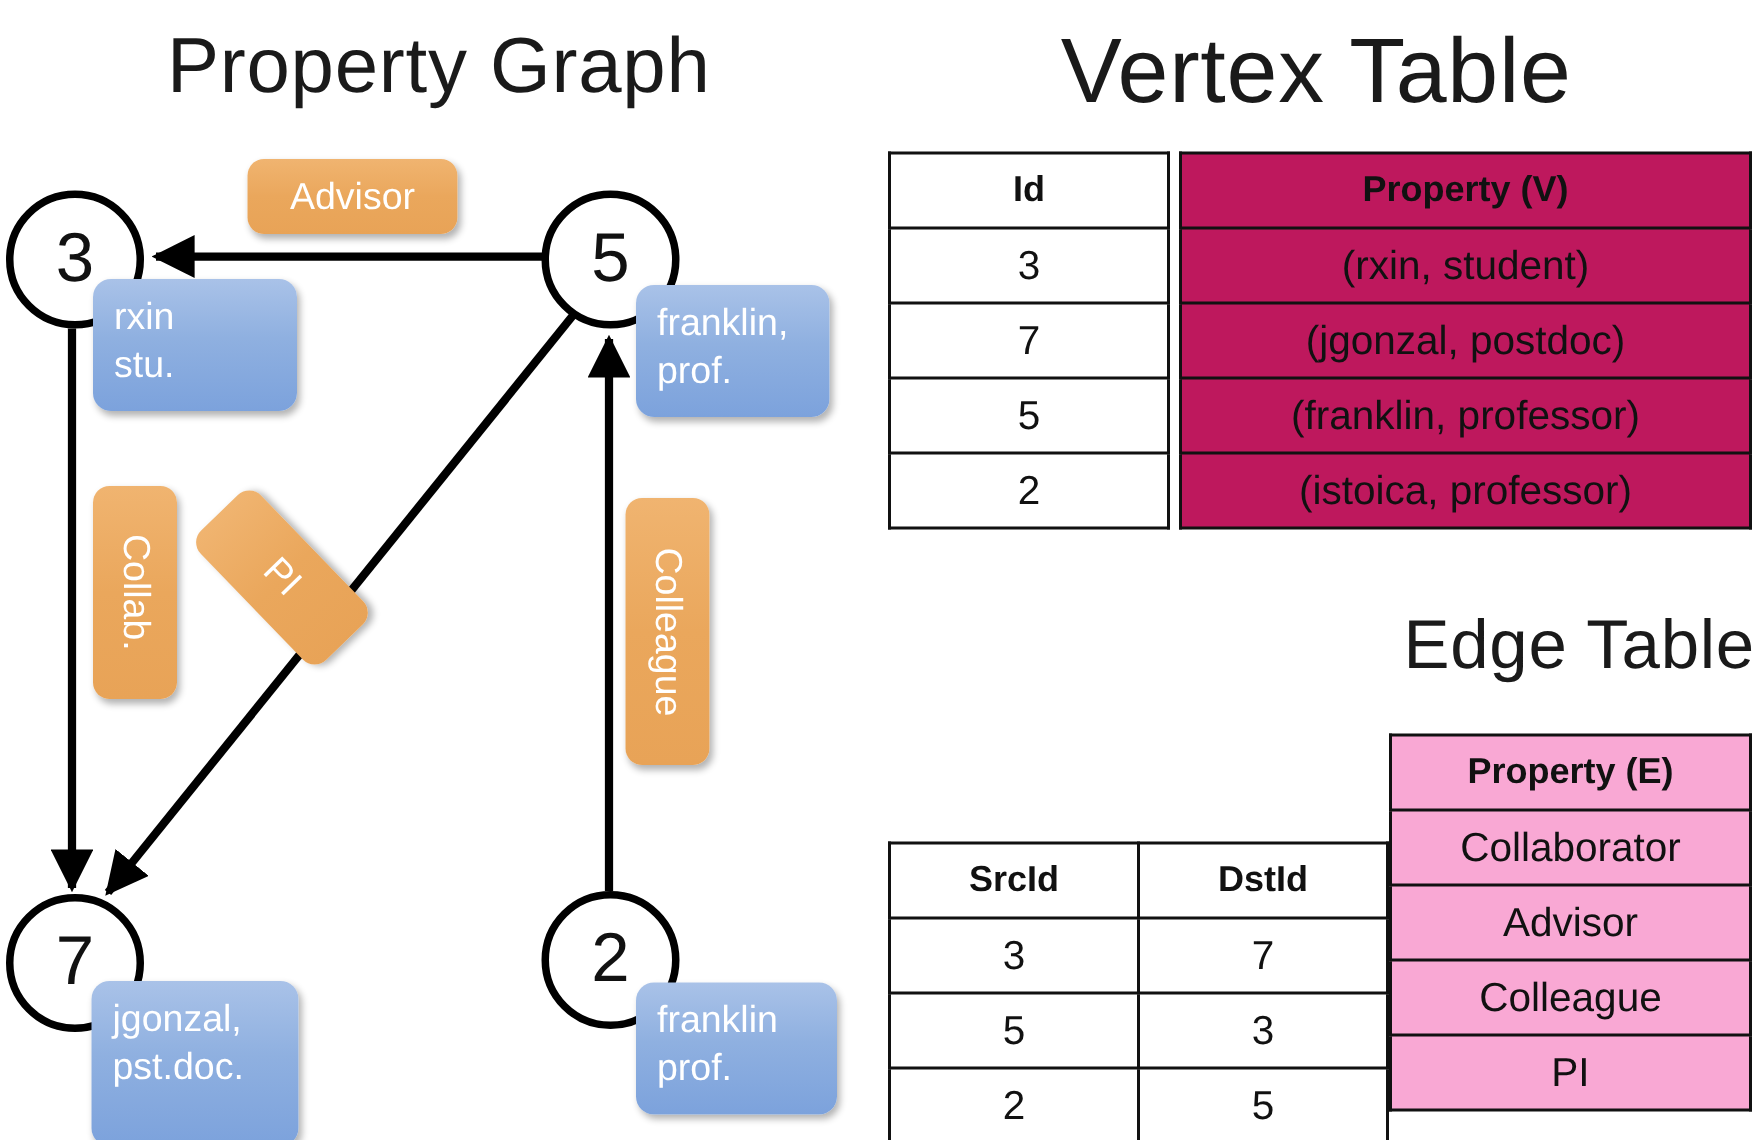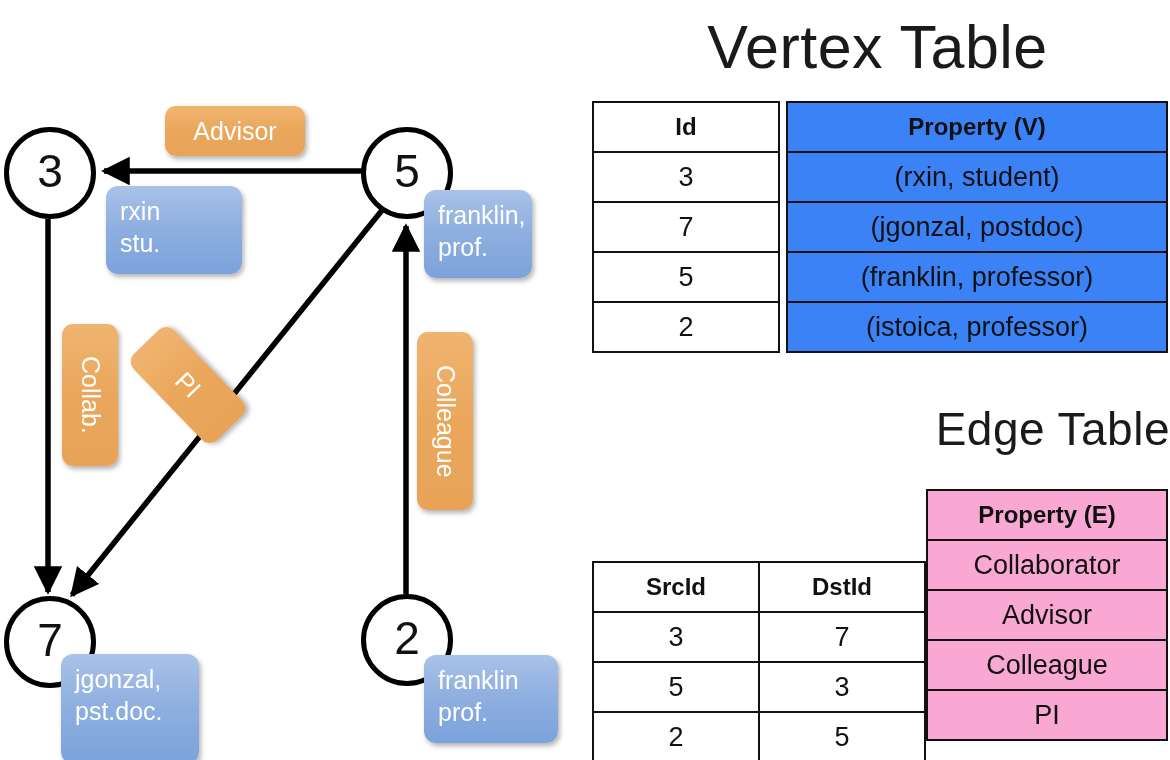--- a/index.html
+++ b/index.html
@@ -82,29 +82,30 @@
     text-align:center;
     font-family:"Liberation Sans", sans-serif;
     font-weight:300;
     color:#111;
     font-size:27px;
     padding:0;
     height:48px;
     line-height:48px;
   }
   .tbl th{font-weight:700;font-size:24px;}
-  .fill-blue td,.fill-blue th{background:#3b82f6;}
+  .fill-blue td,.fill-blue th{background:#be185d;}
   .fill-orange td,.fill-orange th{background:#f9a8d4;}
   .fill-white td,.fill-white th{background:#ffffff;}
 </style>
 </head>
 <body>
 
 <div class="stage">
 
+  <div class="title" id="title-property-graph">Property Graph</div>
 
   <div class="title" id="title-vertex-table">Vertex Table</div>
 
   <div class="title" id="title-edge-table">Edge Table</div>
 
   <div id="graph-panel">
 
     <svg id="graph-svg" width="585" height="760">
       <defs>
         <marker id="arrow" viewBox="0 0 10 10" refX="9" refY="5" markerWidth="5.2" markerHeight="5.2" orient="auto-start-reverse">
@@ -127,26 +128,26 @@
     <div class="node-circle" style="left:361px;top:127px;width:92px;height:92px;">
       <span class="node-label">5</span>
     </div>
     <div class="node-circle" style="left:4px;top:596px;width:92px;height:92px;">
       <span class="node-label">7</span>
     </div>
     <div class="node-circle" style="left:361px;top:594px;width:92px;height:92px;">
       <span class="node-label">2</span>
     </div>
 
-    <div class="vbox" style="left:62px;top:186px;width:136px;height:88px;margin-left:44px;">
+    <div class="vbox" style="left:62px;top:186px;width:136px;height:88px;">
       <div>rxin</div>
       <div>stu.</div>
     </div>
 
-    <div class="vbox" style="left:424px;top:190px;width:108px;height:88px;">
+    <div class="vbox" style="left:424px;top:190px;width:129px;height:88px;">
       <div>franklin,</div>
       <div>prof.</div>
     </div>
 
     <div class="vbox" style="left:61px;top:654px;width:138px;height:110px;">
       <div>jgonzal,</div>
       <div>pst.doc.</div>
     </div>
 
     <div class="vbox" style="left:424px;top:655px;width:134px;height:88px;">

